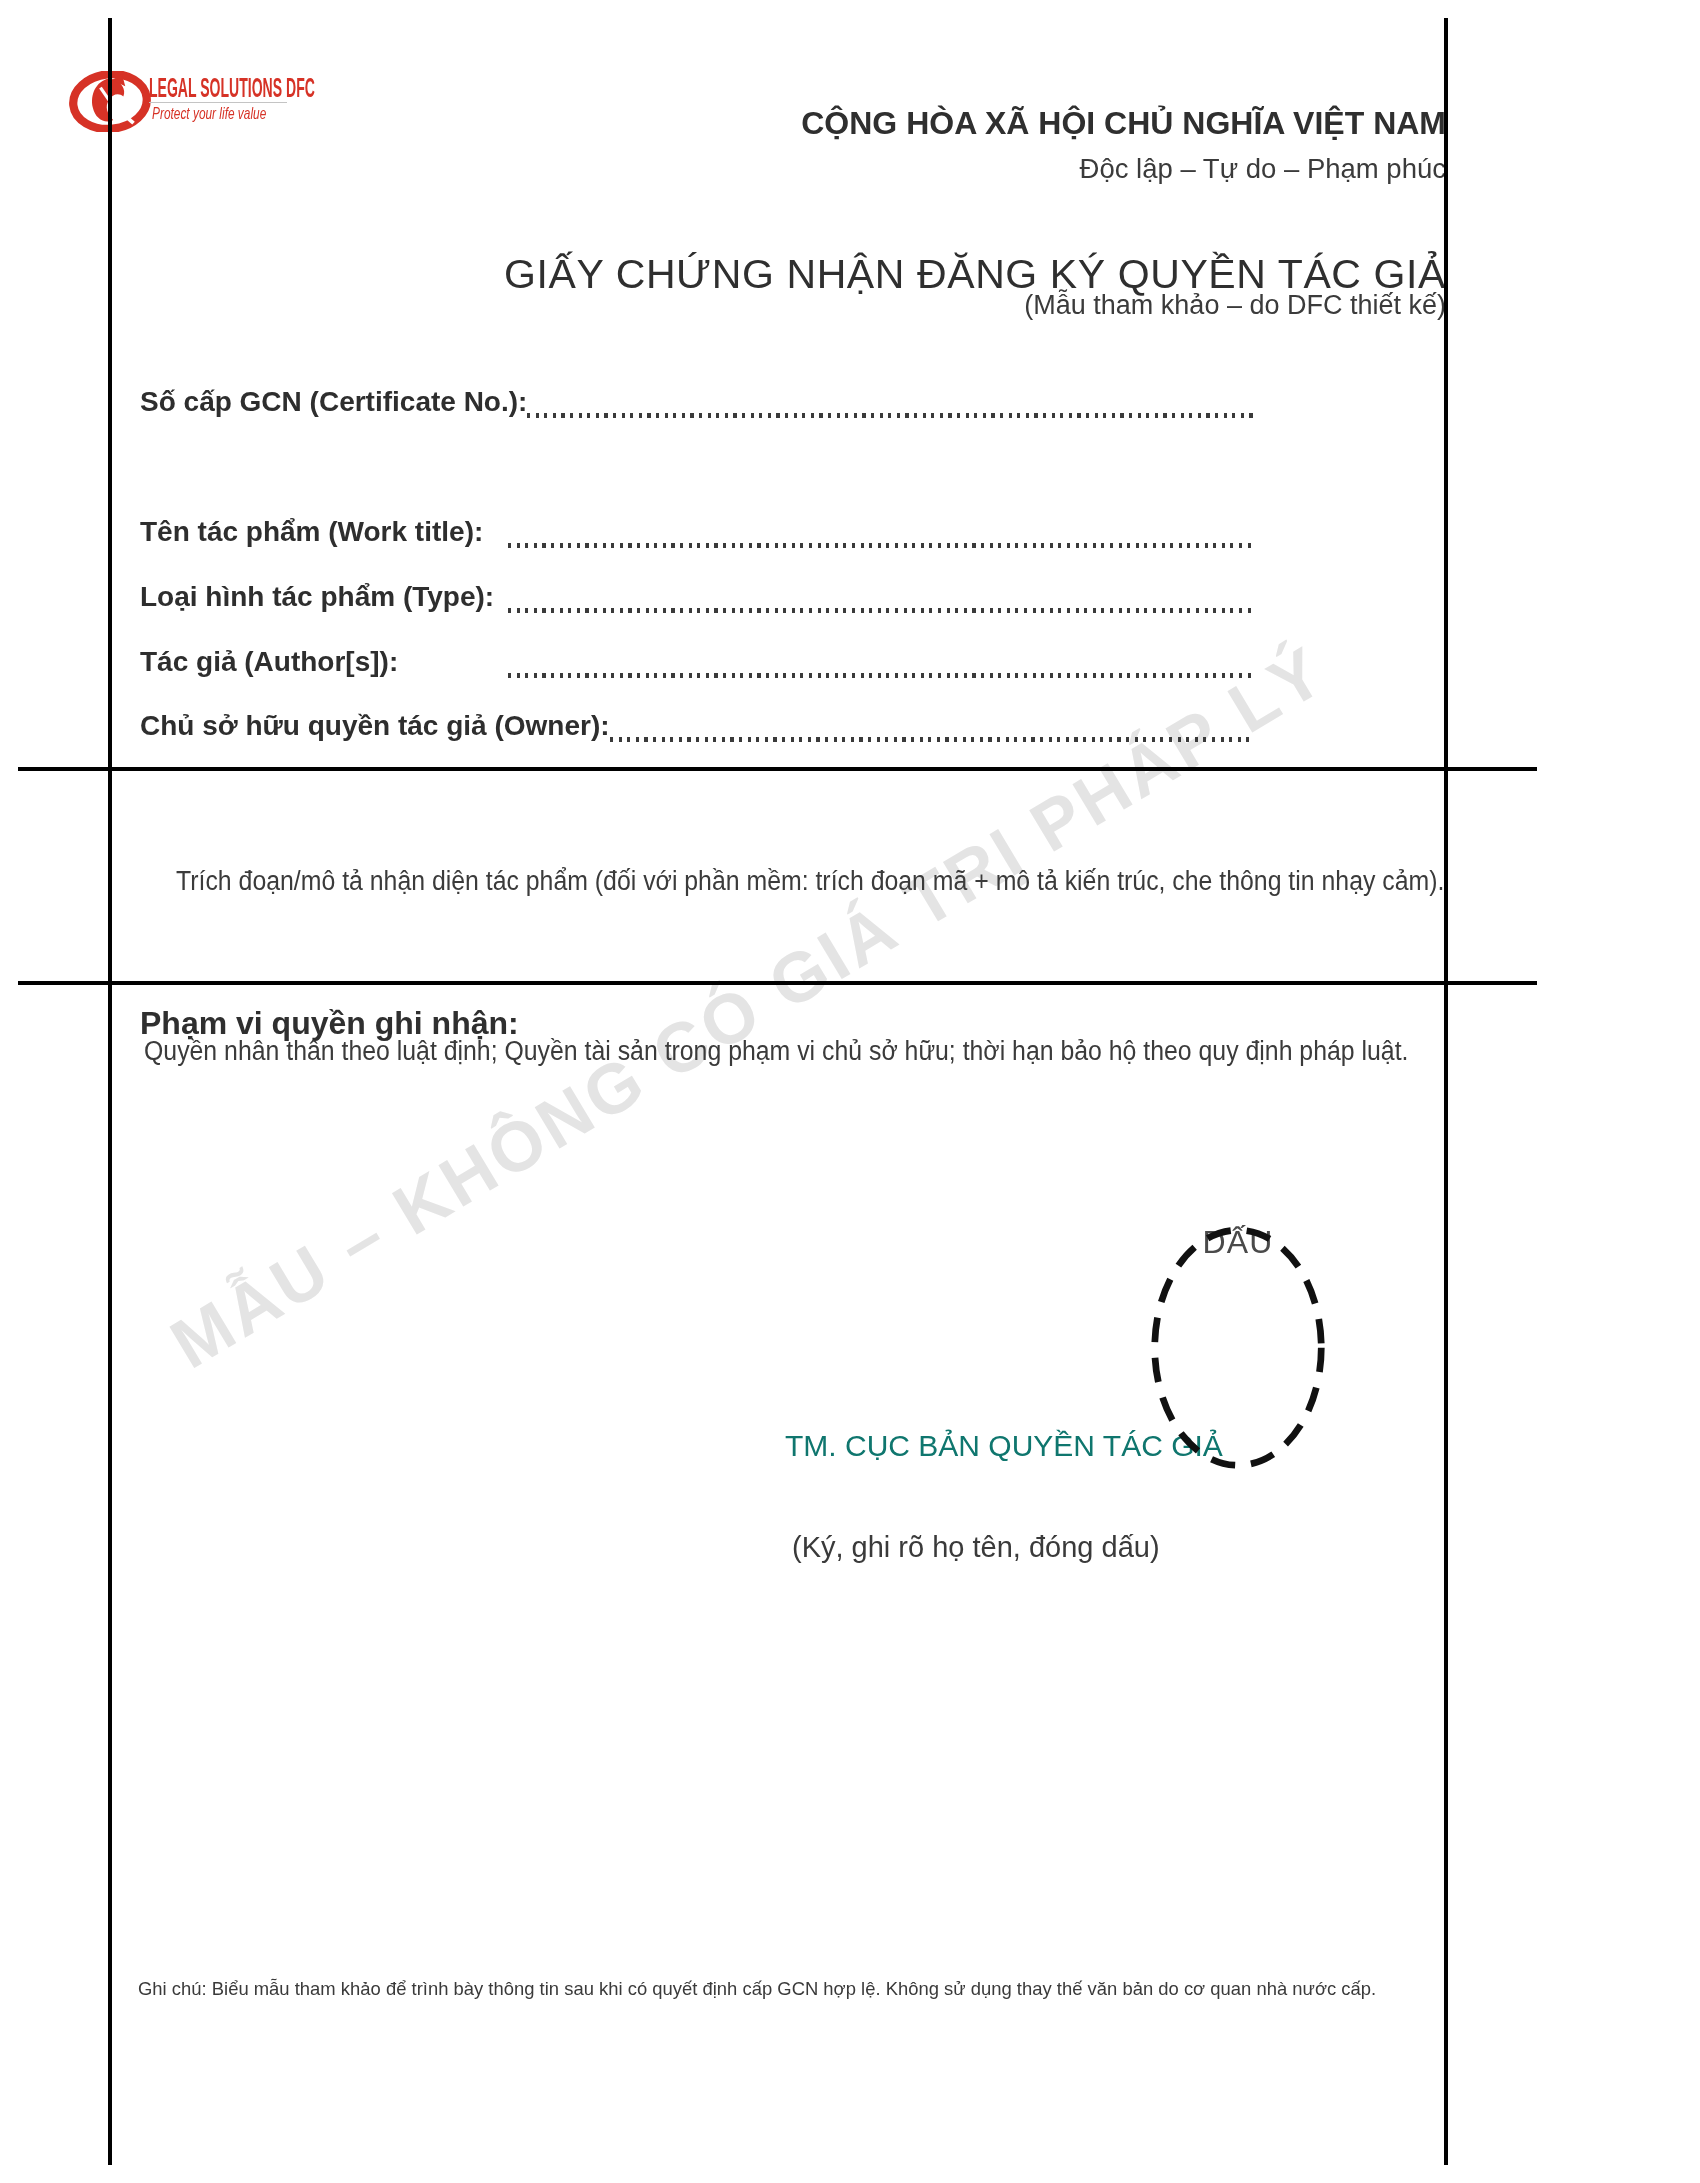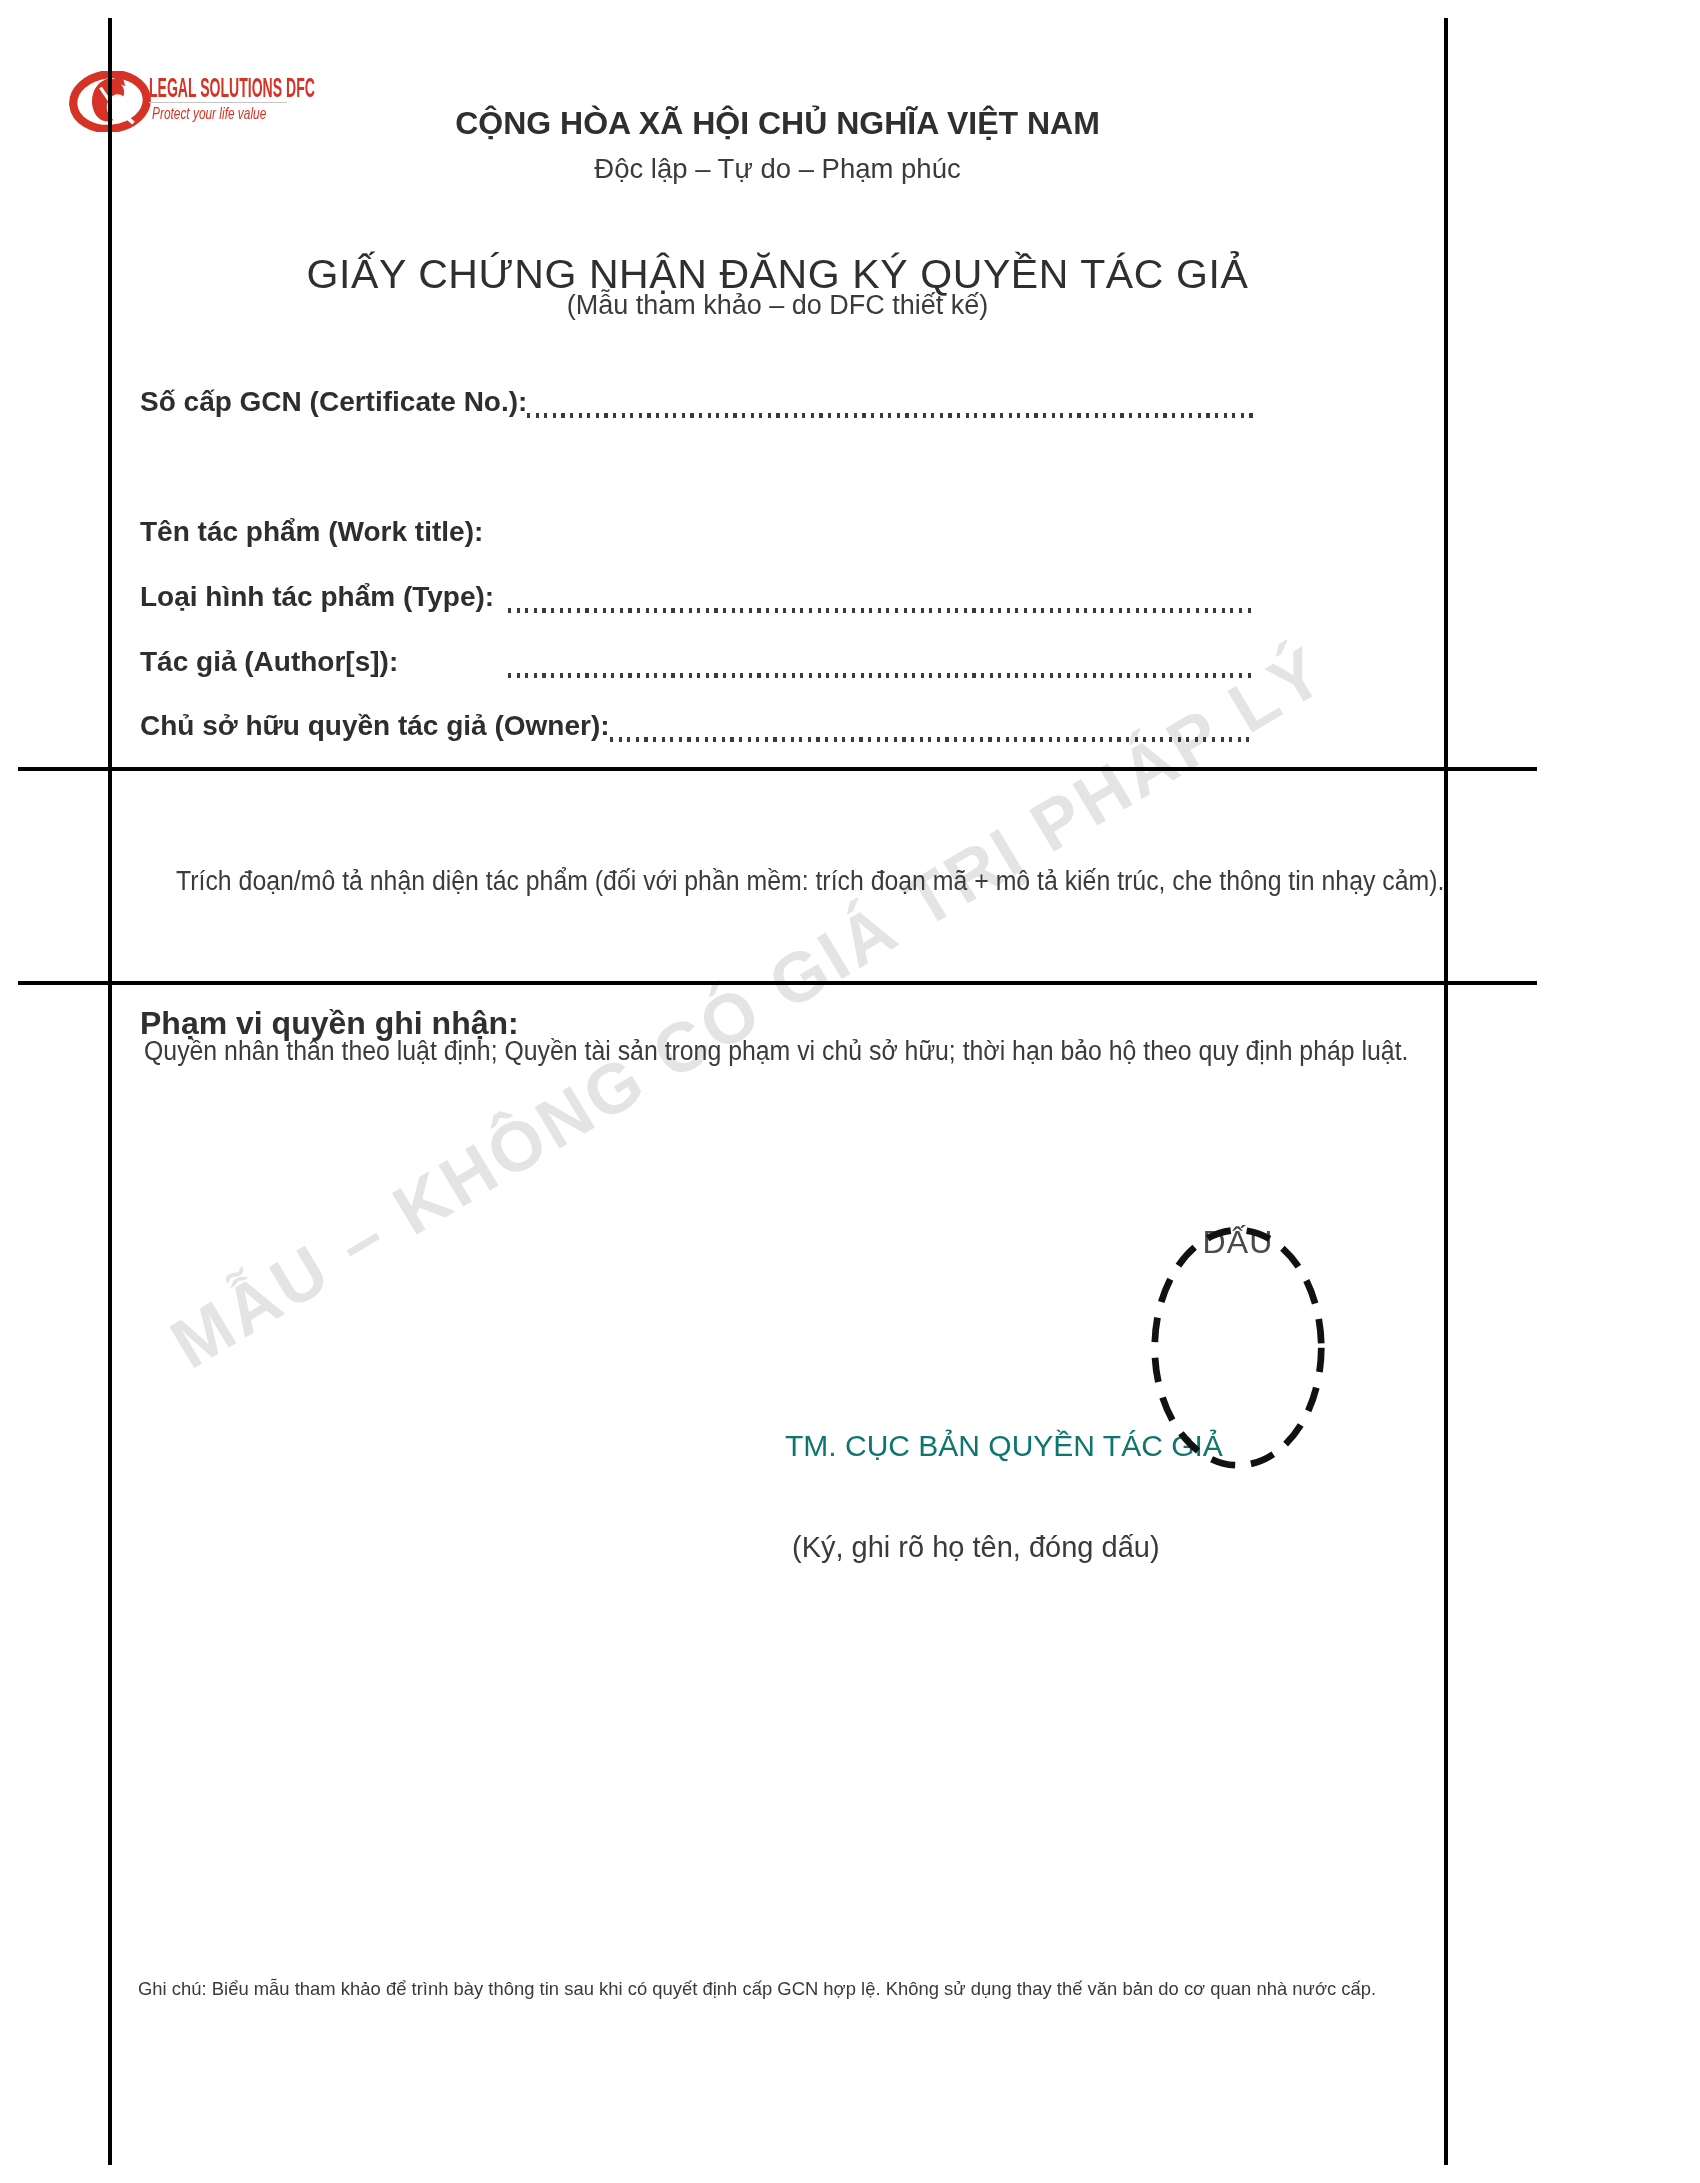--- a/index.html
+++ b/index.html
@@ -23,31 +23,31 @@
   .hline.two{top:981px;}
   
   .logo{left:58px;top:61px;width:294px;height:80px;z-index:1;}
   .logo svg{position:absolute;left:9.2px;top:10.4px;}
   .brand{position:absolute;left:91px;top:12.2px;font-size:27px;font-weight:bold;
     color:#d63226;white-space:nowrap;transform:scaleX(.52);transform-origin:left top;}
   .brand-rule{position:absolute;left:91px;top:41px;width:138px;height:1.2px;background:#c4c4c4;}
   .tagline{position:absolute;left:94px;top:43px;font-size:16.5px;font-style:italic;
     color:#d63226;white-space:nowrap;transform:scaleX(.72);transform-origin:left top;}
   
-  .center{left:109px;width:1337px;text-align:center;white-space:nowrap;z-index:2;}
+  .center{left:109px;width:1337px;text-align:right;white-space:nowrap;z-index:2;}
   .motto1{top:105px;font-size:32px;font-weight:bold;}
   .motto2{top:153px;font-size:27.5px;color:#3b3b3b;}
   .doc-title{top:231px;font-size:41px;font-weight:normal;letter-spacing:0.6px;margin-top:20px;}
   .doc-subtitle{top:290px;font-size:27px;color:#3b3b3b;}
   
   .row{left:140px;width:1113px;height:37px;display:flex;z-index:2;}
   .row .lbl{font-size:28px;font-weight:bold;white-space:nowrap;min-width:368px;color:#2e2e2e;}
   .row .leader{flex:1;height:4.3px;align-self:flex-end;margin-bottom:5.5px;
     background:repeating-linear-gradient(90deg,#3a3a3a 0 3.1px,transparent 3.1px 8.6px);}
-  .r1{top:386px;} .r2{top:451px;} .r3{top:516px;flex-direction:column;} .r4{top:581px;} .r5{top:646px;} .r6{top:710px;}
+  .r1{top:386px;} .r2{top:451px;} .r3{top:516px;} .r4{top:581px;} .r5{top:646px;} .r6{top:710px;}
   
   .excerpt{left:176px;top:866px;font-size:27px;color:#3b3b3b;white-space:nowrap;
     transform:scaleX(.92);transform-origin:left top;z-index:2;}
   .scope-head{left:140px;top:1005px;font-size:32px;font-weight:bold;z-index:2;}
   .scope-body{left:144px;top:1036px;font-size:27px;color:#3b3b3b;white-space:nowrap;
     transform:scaleX(.92);transform-origin:left top;z-index:2;}
   
   .authority{left:785px;top:1429px;font-size:30px;color:#0f766e;white-space:nowrap;z-index:2;}
   .sign-note{left:792px;top:1531px;font-size:29px;color:#3a3a3a;white-space:nowrap;z-index:2;}
   .stamp{left:1146px;top:1224px;width:184px;height:248px;z-index:3;

